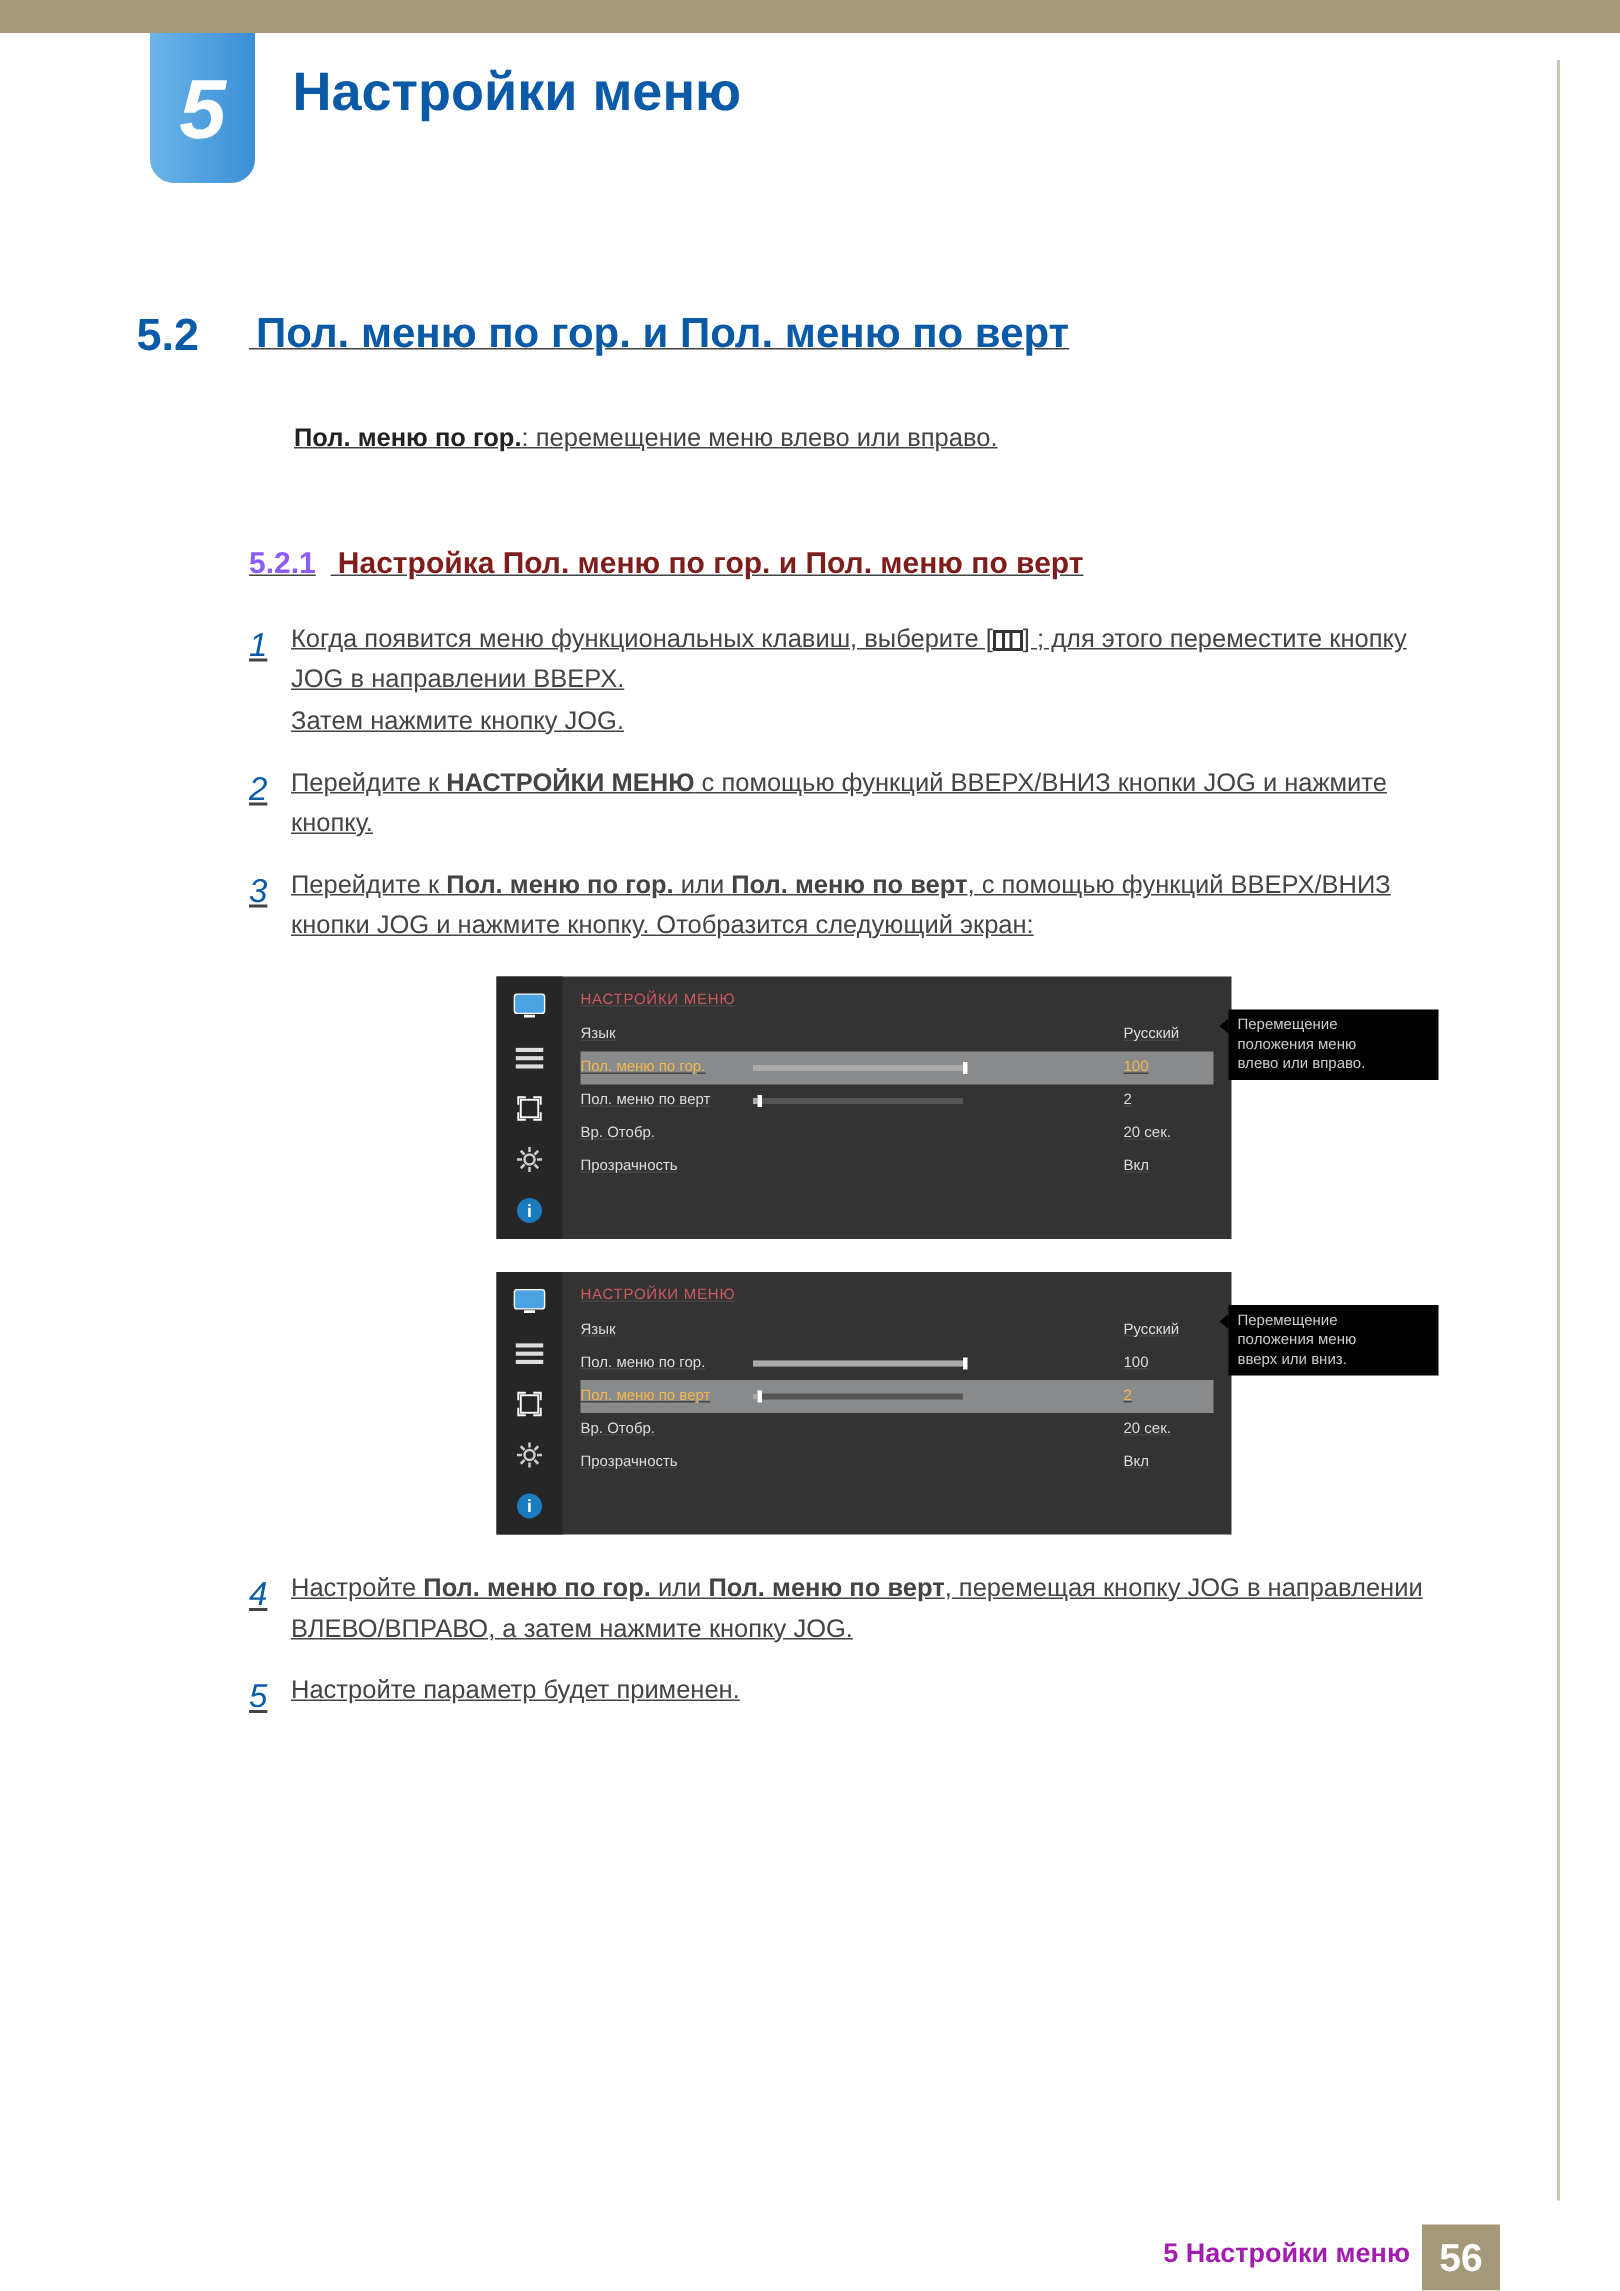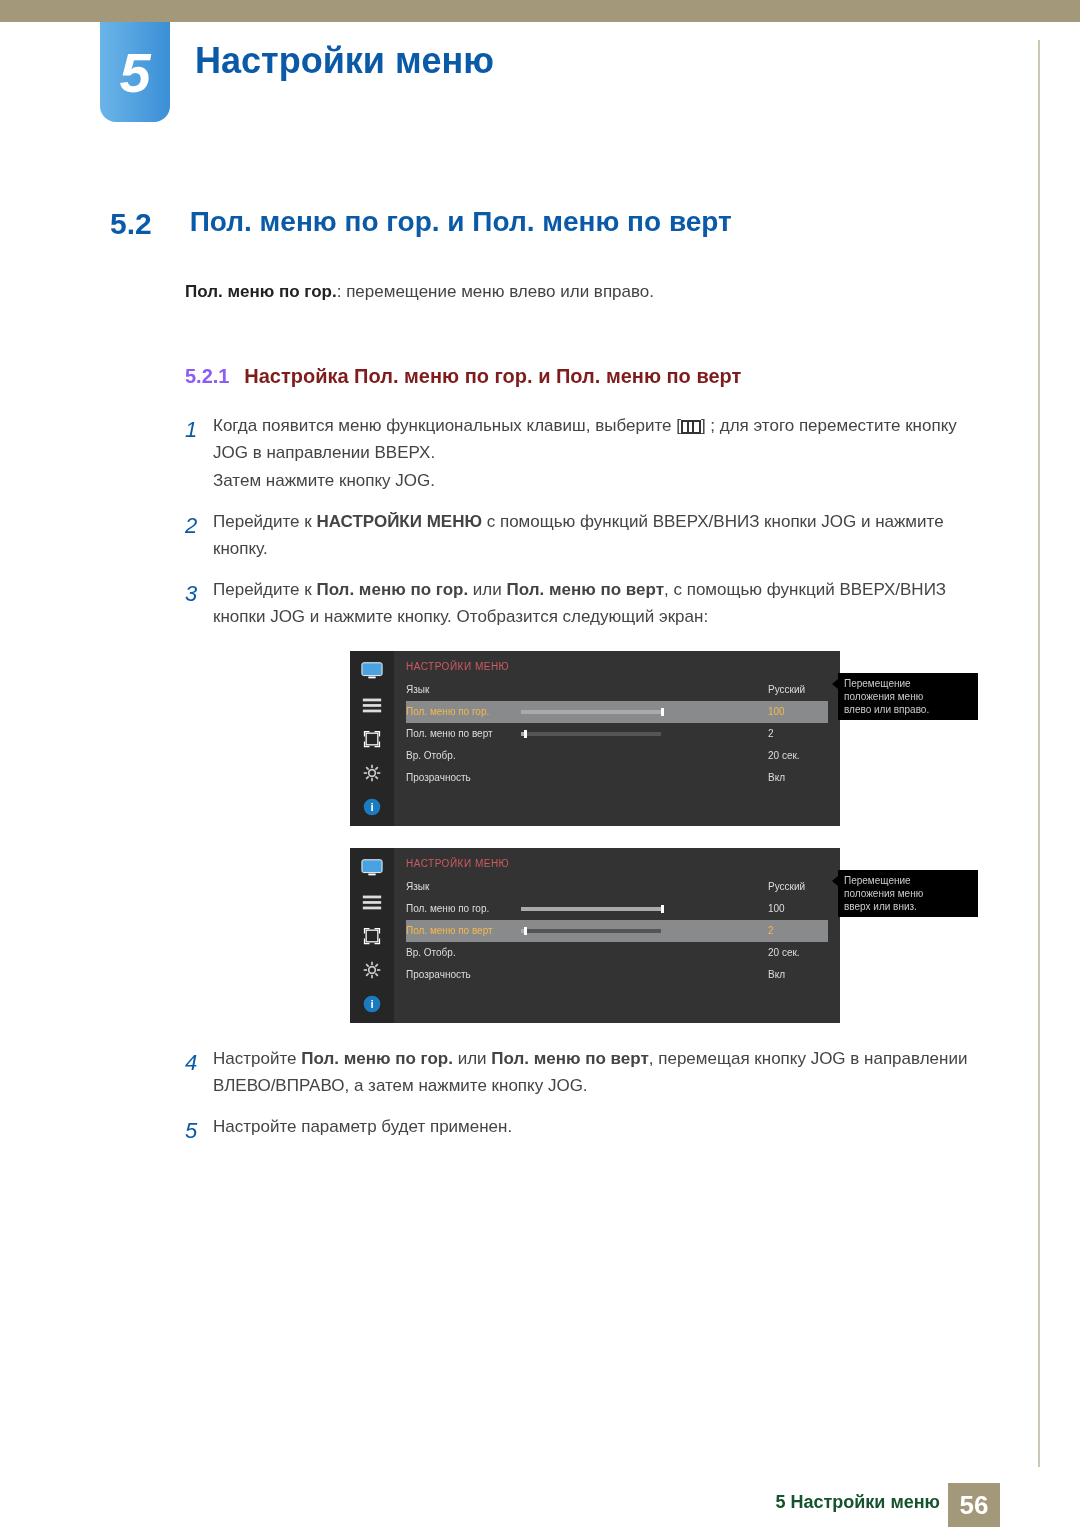--- a/index.html
+++ b/index.html
@@ -1,27 +1,27 @@
 <!DOCTYPE html>
 <html><head>
 <meta charset="utf-8">
 <style>
   * { box-sizing: border-box; margin: 0; padding: 0; }
   body { font-family: Arial, sans-serif; background: #fff; color: #333; width: 1080px; height: 1527px; position: relative; }
   .topbar { height: 22px; background: #a39879; }
   .chapter-tab { position: absolute; left: 100px; top: 22px; width: 70px; height: 100px; background: linear-gradient(to right,#6bb4e8,#3a8fd6); border-bottom-left-radius: 16px; border-bottom-right-radius: 16px; display:flex; align-items:center; justify-content:center; }
   .chapter-tab span { color:#fff; font-size:56px; font-weight:bold; font-style:italic; }
   .chapter-title { position:absolute; left:195px; top:40px; font-size:36px; font-weight:bold; color:#0a5aa8; }
-  .content { position:absolute; left:110px; top:200px; width:870px; color:#444; font-size:17px; line-height:1.6; }
+  .content { position:absolute; left:91px; top:200px; width:870px; color:#444; font-size:17px; line-height:1.6;text-decoration:underline; }
   .sec-num { color:#0a5aa8; font-size:30px; font-weight:bold; display:inline-block; width:75px; vertical-align:top; }
   .sec-ttl { color:#0a5aa8; font-size:28px; font-weight:bold; }
   .subsec { margin-top:55px; }
   .subsec-num { color:#8b5cf6; font-size:20px; font-weight:bold; margin-left:75px; margin-right:10px; }
   .subsec-ttl { color:#7f1d1d; font-size:20px; font-weight:bold; }
-  .para { margin-left:75px; margin-top:30px; }
+  .para { margin-left:105px; margin-top:30px; }
   .para b { font-weight:bold; color:#222; }
   .ol { list-style:none; margin-left:75px; margin-top:20px; }
   .ol li { display:flex; margin-top:14px; }
   .onum { color:#0a5aa8; font-size:22px; font-style:italic; width:28px; flex-shrink:0; }
   .otext { flex:1; }
   .menu-icon { display:inline-block; width:20px; height:14px; border:2px solid #333; position:relative; vertical-align:middle; }
   .menu-icon::before { content:""; position:absolute; left:4px; top:0; width:2px; height:100%; background:#333; box-shadow:5px 0 0 #333; }
   .osd-wrap { margin-left:240px; margin-top:20px; margin-bottom:10px; }
   .osd { width:490px; height:175px; background:#333; display:flex; margin-bottom:22px; position:relative; }
   .osd-icons { width:44px; background:#262626; display:flex; flex-direction:column; align-items:center; padding-top:10px; gap:14px; }
@@ -34,21 +34,21 @@
   .osd-row .val { width:60px; text-align:left; margin-left:auto; color:#ddd; font-size:10px; }
   .osd-row.sel { background:#888a8c; color:#f5b84a; }
   .osd-row.sel .val { color:#f5b84a; }
   .bar { width:140px; height:4px; background:#555; position:relative; }
   .bar .fill { position:absolute; left:0; top:0; height:100%; background:#aaa; }
   .bar .knob { position:absolute; top:-2px; width:3px; height:8px; background:#fff; }
   .tip { position:absolute; top:0; right:-150px; width:140px; background:#000; color:#ccc; font-size:10px; padding:4px 6px; line-height:1.3; }
   .tip .arw { position:absolute; left:-6px; top:6px; width:0; height:0; border-top:5px solid transparent; border-bottom:5px solid transparent; border-right:6px solid #000; }
   .osd-body-inner { position:relative; }
   .footer { position:absolute; bottom:0; left:0; right:0; height:44px; }
-  .foot-label { position:absolute; right:140px; bottom:14px; color:#14532d; font-size:18px; font-weight:bold; }
+  .foot-label { position:absolute; right:140px; bottom:14px; color:#a21caf; font-size:18px; font-weight:bold; }
   .foot-num { position:absolute; right:80px; bottom:0; width:52px; height:44px; background:#a39879; color:#fff; font-size:26px; font-weight:bold; display:flex; align-items:center; justify-content:center; }
   .side-line { position:absolute; right:40px; top:40px; bottom:60px; width:2px; background:#ccc7b5; }
 </style>
 </head>
 <body>
 
 <div class="topbar"></div>
 <div class="side-line"></div>
 
 <div class="chapter-tab">

